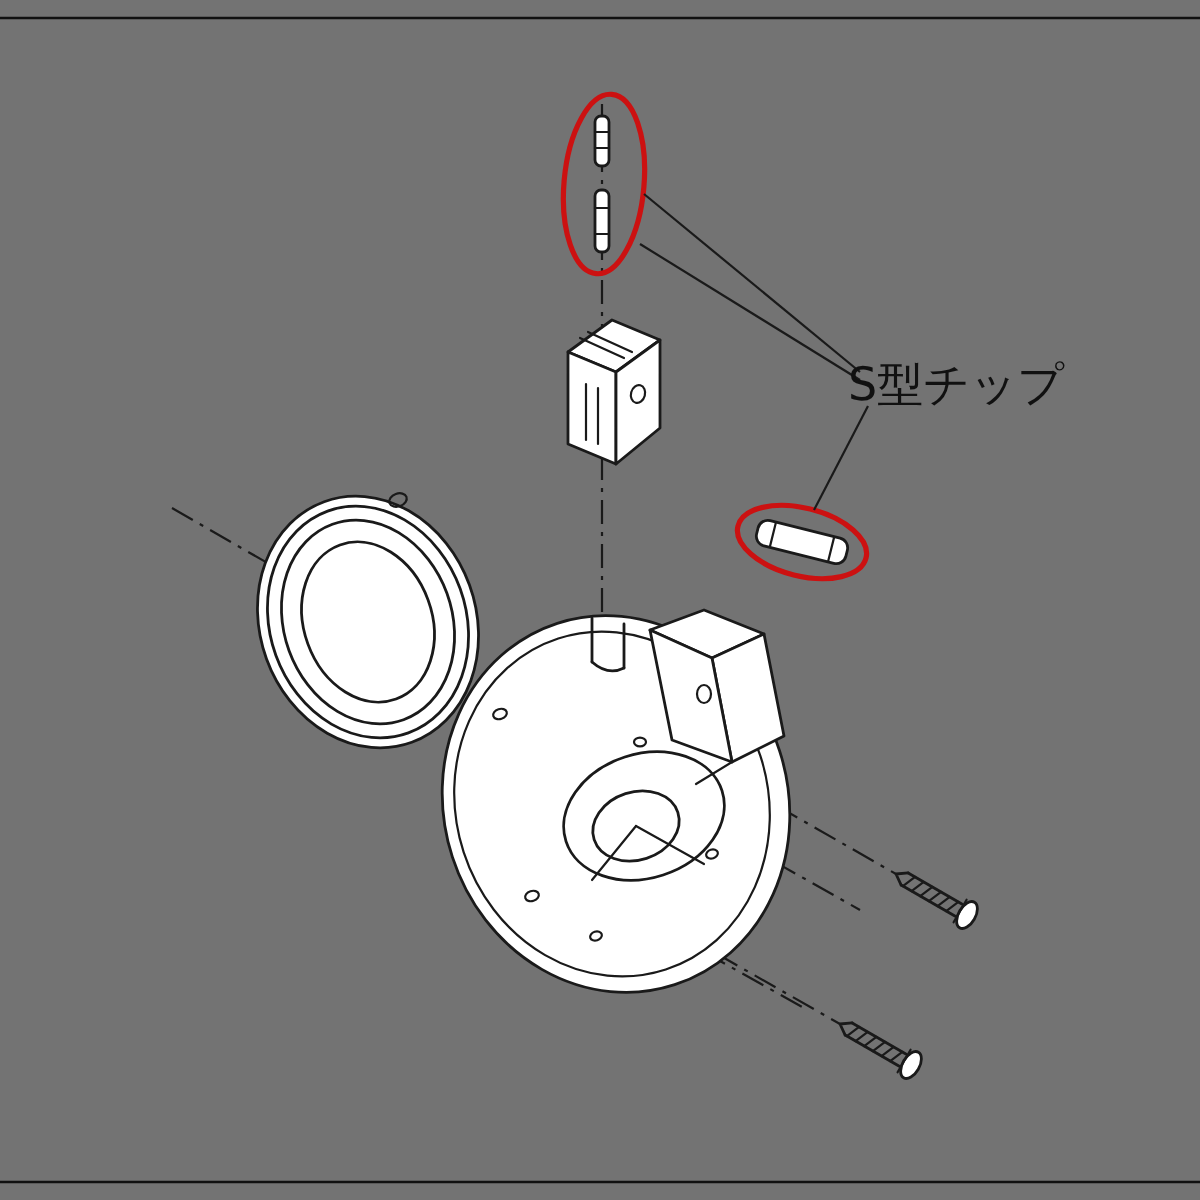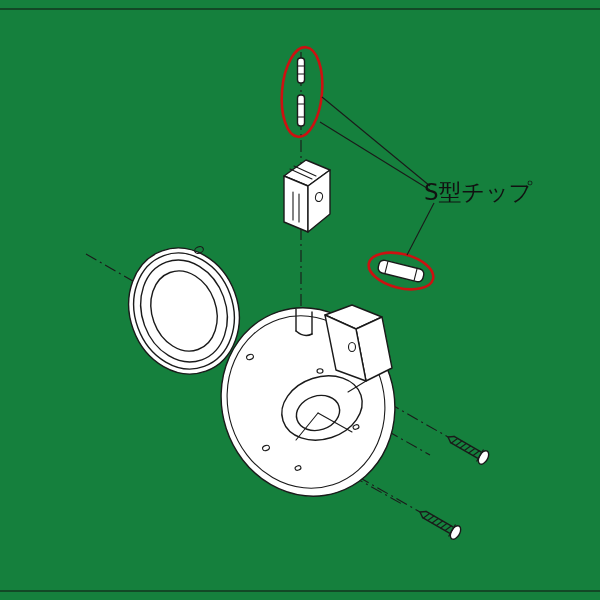--- a/index.html
+++ b/index.html
@@ -1,17 +1,17 @@
 <!DOCTYPE html>
 <html><head>
 <meta charset="utf-8">
 <style>
   html,body { margin:0; padding:0; background:#ffffff; }
   .frame {
-    position:relative; width:600px; height:600px; background:#15803d;
+    position:relative; width:600px; height:600px; background:#737373;
     overflow:hidden; font-family:"DejaVu Sans", sans-serif;
   }
   svg { position:absolute; inset:0; }
   .ink   { stroke:#1a1a1a; fill:none; stroke-width:1.4; stroke-linecap:round; stroke-linejoin:round; }
   .fillw { fill:#ffffff; }
   .thin  { stroke-width:1.1; }
   .axis  { stroke:#1a1a1a; fill:none; stroke-width:1.1; stroke-dasharray:12 4 2 4; }
   .hl    { fill:none; stroke-width:2.6; }
   .leader{ stroke:#1a1a1a; fill:none; stroke-width:1.1; }
   .label-text { font-family:"DejaVu Sans", sans-serif; font-size:23px; fill:#111111; }

